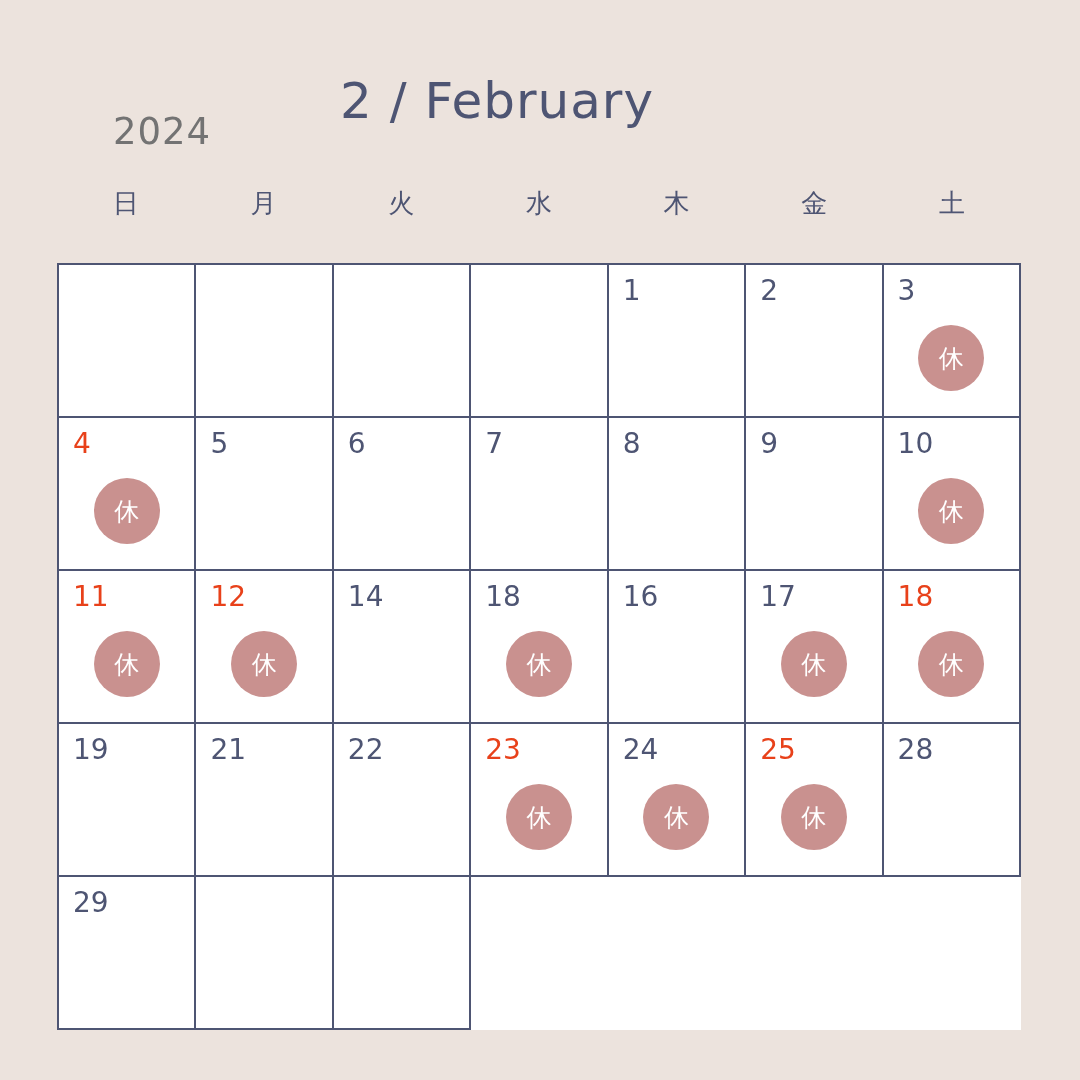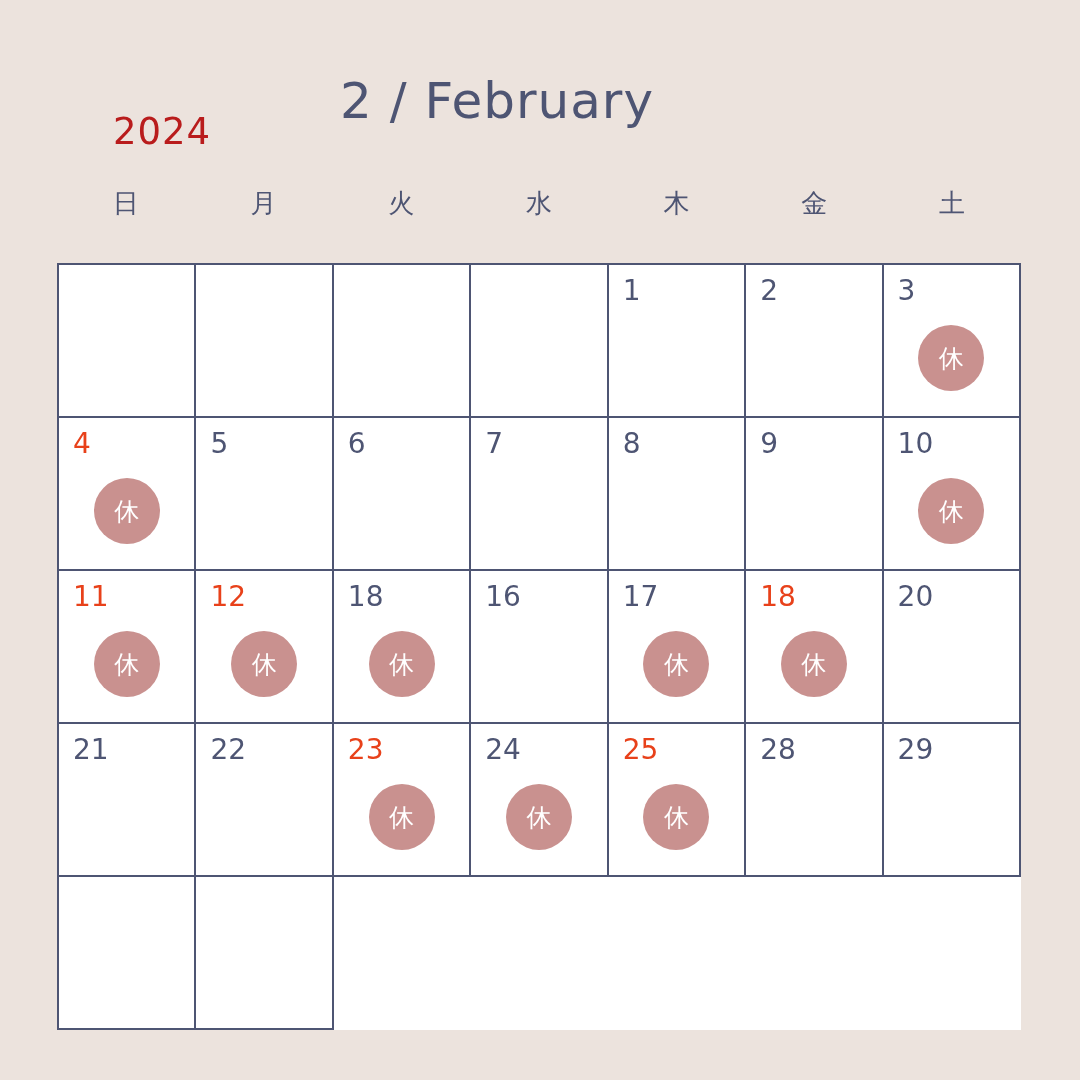--- a/index.html
+++ b/index.html
@@ -24,21 +24,21 @@
     left: 0;
     top: 72px;
     width: 1080px;
     height: 96px;
   }
   .year {
     position: absolute;
     left: 113px;
     top: 38px;
     font-size: 37px;
-    color: #b91c1c;
+    color: #737373;
     letter-spacing: 1px;
     font-family: "DejaVu Sans", sans-serif;
   }
   .month-title {
     position: absolute;
     left: 340px;
     top: 0px;
     font-size: 50px;
     color: #4e5573;
     letter-spacing: 1px;
@@ -172,36 +172,39 @@
       </div>
       <div class="cell">
         <div class="daynum holiday">11</div>
         <div class="mark">休</div>
       </div>
       <div class="cell">
         <div class="daynum holiday">12</div>
         <div class="mark">休</div>
       </div>
       <div class="cell">
+        <div class="daynum">14</div>
+      </div>
+      <div class="cell">
         <div class="daynum">18</div>
         <div class="mark">休</div>
       </div>
       <div class="cell">
         <div class="daynum">16</div>
       </div>
       <div class="cell">
         <div class="daynum">17</div>
         <div class="mark">休</div>
       </div>
       <div class="cell">
         <div class="daynum holiday">18</div>
         <div class="mark">休</div>
       </div>
       <div class="cell">
-        <div class="daynum">20</div>
+        <div class="daynum">19</div>
       </div>
       <div class="cell">
         <div class="daynum">21</div>
       </div>
       <div class="cell">
         <div class="daynum">22</div>
       </div>
       <div class="cell">
         <div class="daynum holiday">23</div>
         <div class="mark">休</div>

